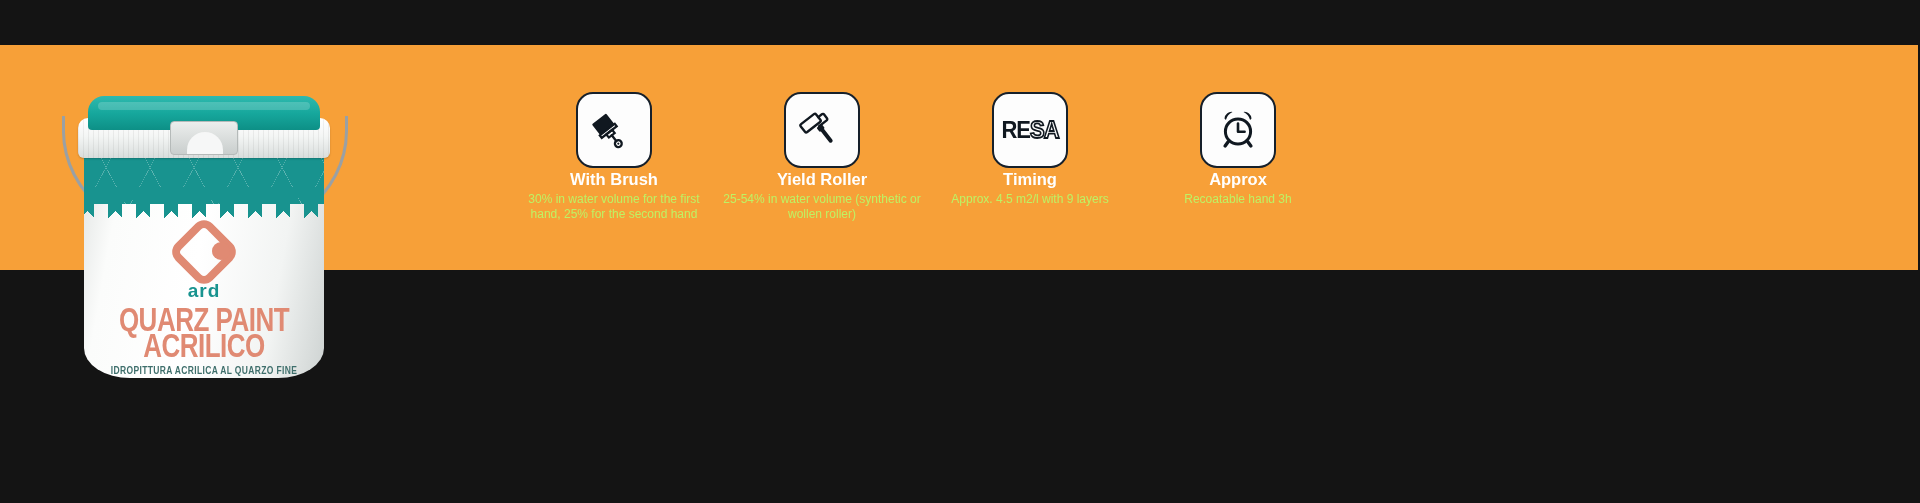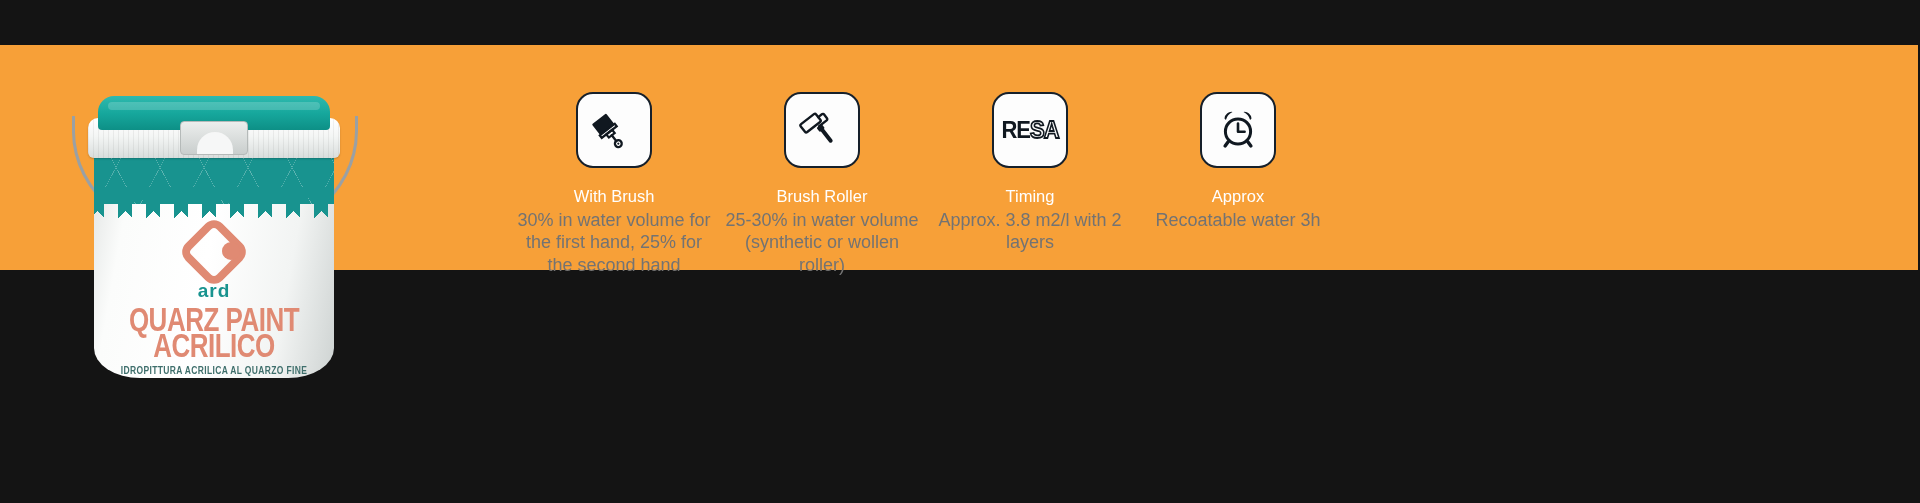--- a/index.html
+++ b/index.html
@@ -17,21 +17,21 @@
   .band {
     position:absolute;
     left:0; top:45px;
     width:1918px; height:225px;
     background:#F7A038;
   }
 
   
   .product {
     position:absolute;
-    left:68px; top:78px;
+    left:58px; top:78px;
     width:294px; height:300px;
     z-index:5;
   }
   .bkt-handle {
     position:absolute; left:4px; top:38px;
     width:286px; height:130px;
     border:3px solid #9aa0a4;
     border-top:none;
     border-radius:0 0 150px 150px / 0 0 120px 120px;
     background:transparent;
@@ -177,27 +177,27 @@
     letter-spacing:-1px;
     font-family:"Liberation Sans", sans-serif;
     transform:scaleY(1.12);
   }
   .resa .solid { color:#101820; }
   .resa .hollow {
     color:#fdfdfd;
     -webkit-text-stroke:1.6px #101820;
   }
   .f-title {
-    margin-top:19px;
-    font-size:16.5px; font-weight:400; color:#ffffff;
+    margin-top:2px;
+    font-size:16.5px; font-weight:700; color:#ffffff;
     line-height:1.15;
   }
   .f-desc {
     margin-top:3px;
-    font-size:18px; font-weight:400; color:#737373;
+    font-size:12px; font-weight:400; color:#bef264;
     line-height:1.25;
     padding:0 2px;
   }
 </style>
 </head>
 <body>
 
 <div class="screen">
 
   <div class="band"></div>
@@ -244,41 +244,41 @@
       <div class="ico-box">
         <svg width="48" height="48" viewBox="0 0 48 48" aria-hidden="true">
           <g transform="rotate(-38 24 24)">
             <rect x="9.5" y="6.5" width="19.5" height="10" rx="1.6" fill="none" stroke="#101820" stroke-width="2.4"></rect>
             <path d="M29 11.5 h4.6 a1.6 1.6 0 0 1 1.6 1.6 v4.6 a1.6 1.6 0 0 1 -1.6 1.6 h-9.6" fill="none" stroke="#101820" stroke-width="2.4" stroke-linecap="round" stroke-linejoin="round"></path>
             <rect x="21" y="19" width="6.4" height="5.2" rx="1" fill="#101820"></rect>
             <path d="M24.2 24.2 v13.6" fill="none" stroke="#101820" stroke-width="4" stroke-linecap="round"></path>
           </g>
         </svg>
       </div>
-      <div class="f-title">Brush Roller</div>
-      <div class="f-desc">25-30% in water volume (synthetic or wollen roller)</div>
+      <div class="f-title">Yield Roller</div>
+      <div class="f-desc">25-54% in water volume (synthetic or wollen roller)</div>
     </div>
 
     <div class="feature">
       <div class="ico-box">
         <span class="resa"><span class="solid">RE</span><span class="hollow">SA</span></span>
       </div>
       <div class="f-title">Timing</div>
-      <div class="f-desc">Approx. 3.8 m2/l with 2 layers</div>
+      <div class="f-desc">Approx. 4.5 m2/l with 9 layers</div>
     </div>
 
     <div class="feature">
       <div class="ico-box">
         <svg width="48" height="48" viewBox="0 0 48 48" aria-hidden="true">
           <path d="M10.5 12.5 a7 7 0 0 1 8 -6.6 a12 12 0 0 0 -6.6 8 z" fill="#101820"></path>
           <path d="M37.5 12.5 a7 7 0 0 0 -8 -6.6 a12 12 0 0 1 6.6 8 z" fill="#101820"></path>
           <circle cx="24" cy="25.5" r="12.6" fill="none" stroke="#101820" stroke-width="3"></circle>
           <path d="M24 17.5 v8.3 h6.6" fill="none" stroke="#101820" stroke-width="2.6" stroke-linecap="round" stroke-linejoin="round"></path>
           <path d="M14.2 35.8 l-3.1 4.2" fill="none" stroke="#101820" stroke-width="3.4" stroke-linecap="round"></path>
           <path d="M33.8 35.8 l3.1 4.2" fill="none" stroke="#101820" stroke-width="3.4" stroke-linecap="round"></path>
         </svg>
       </div>
       <div class="f-title">Approx</div>
-      <div class="f-desc">Recoatable water 3h</div>
+      <div class="f-desc">Recoatable hand 3h</div>
     </div>
 
   </div>
 </div>
 
 </body></html>

